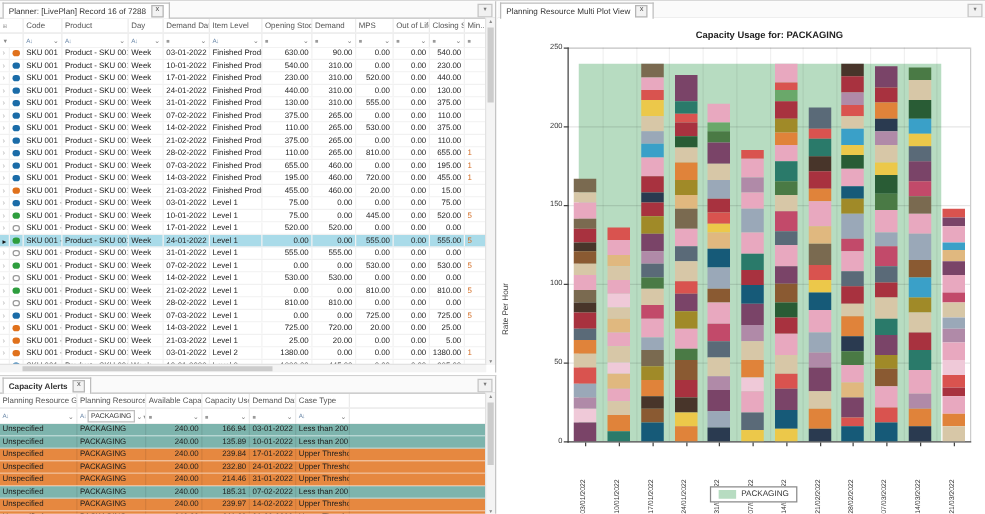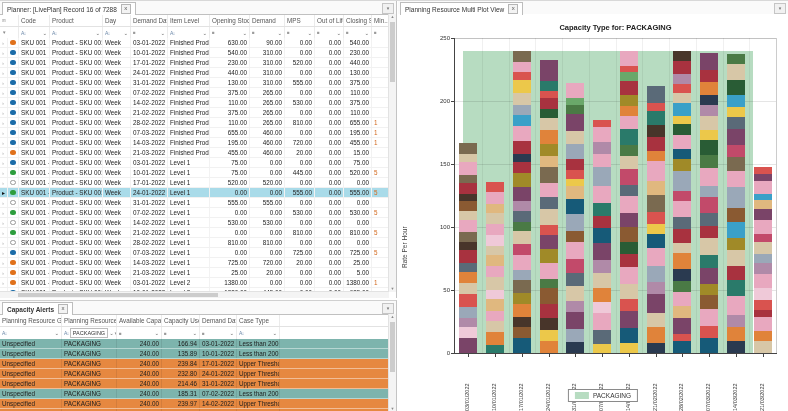--- a/index.html
+++ b/index.html
@@ -1473,21 +1473,21 @@
 
   <div class="panel" id="p-right">
     <div class="tabstrip">
       <div class="tab">
         <span>Planning Resource Multi Plot View</span>
         <span class="tab-close">x</span>
       </div>
       <div class="overflow-btn">▾</div>
     </div>
     <div id="chart-canvas">
-        <div class="abs chart-title" style="left: 57px; top: 9px; width: 321px;">Capacity Type for: PACKAGING</div>
+        <div class="abs chart-title" style="left: 57px; top: 9px; width: 321px;">Capacity Usage for: PACKAGING</div>
         <div class="abs ylab" style="left: 3px; top: 114px; height: 140px;">Rate Per Hour</div>
         <div class="abs" style="left: 57px; top: 24px; width: 321px; height: 1px; background: rgb(217, 217, 217);"></div>
         <div class="abs" style="left: 378px; top: 24px; width: 1px; height: 315px; background: rgb(217, 217, 217);"></div>
         <div class="abs" style="left: 65px; top: 36.6px; width: 290px; height: 302.4px; background: rgb(183, 220, 193);"></div>
         <div class="abs" style="left: 57px; top: 276px; width: 321px; height: 1px; background: rgba(0, 0, 0, 0.1);"></div>
         <div class="abs" style="left: 57px; top: 213px; width: 321px; height: 1px; background: rgba(0, 0, 0, 0.1);"></div>
         <div class="abs" style="left: 57px; top: 150px; width: 321px; height: 1px; background: rgba(0, 0, 0, 0.1);"></div>
         <div class="abs" style="left: 57px; top: 87px; width: 321px; height: 1px; background: rgba(0, 0, 0, 0.1);"></div>
         <div class="abs" style="left: 57px; top: 24px; width: 321px; height: 1px; background: rgba(0, 0, 0, 0.1);"></div>
         <div class="abs" style="left: 83.75px; top: 24px; width: 1px; height: 315px; background: rgba(0, 0, 0, 0.06);"></div>

